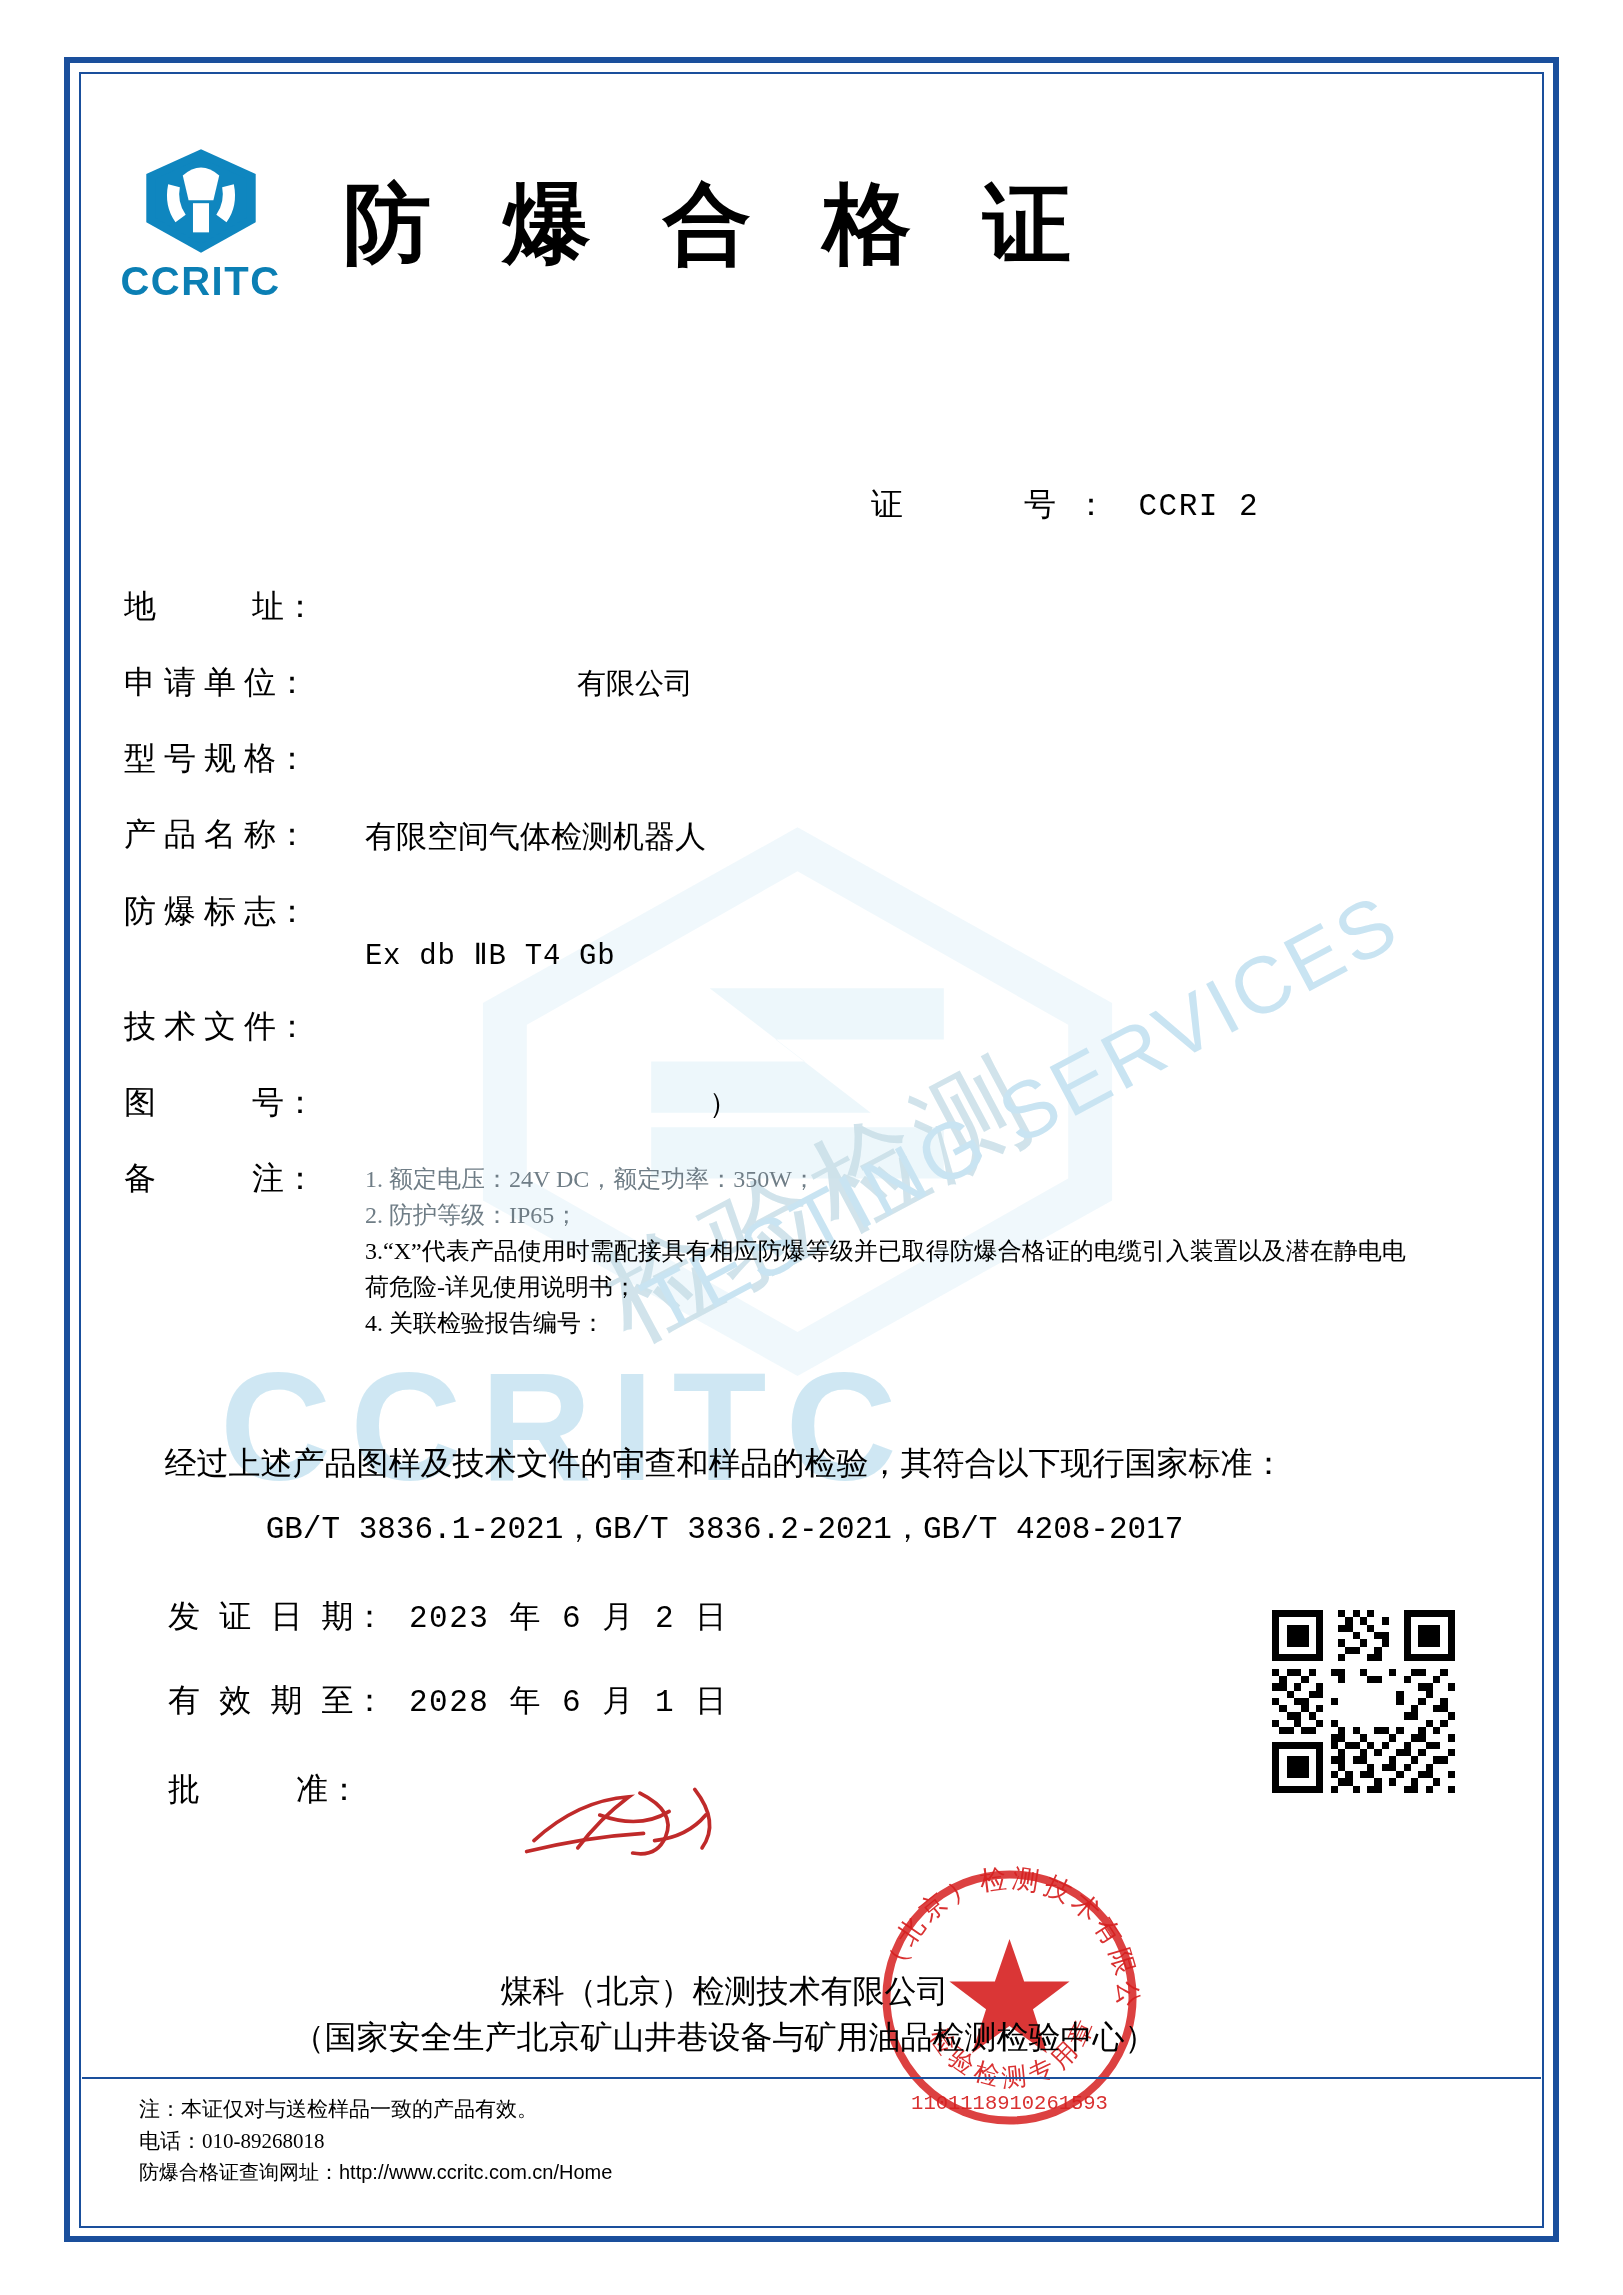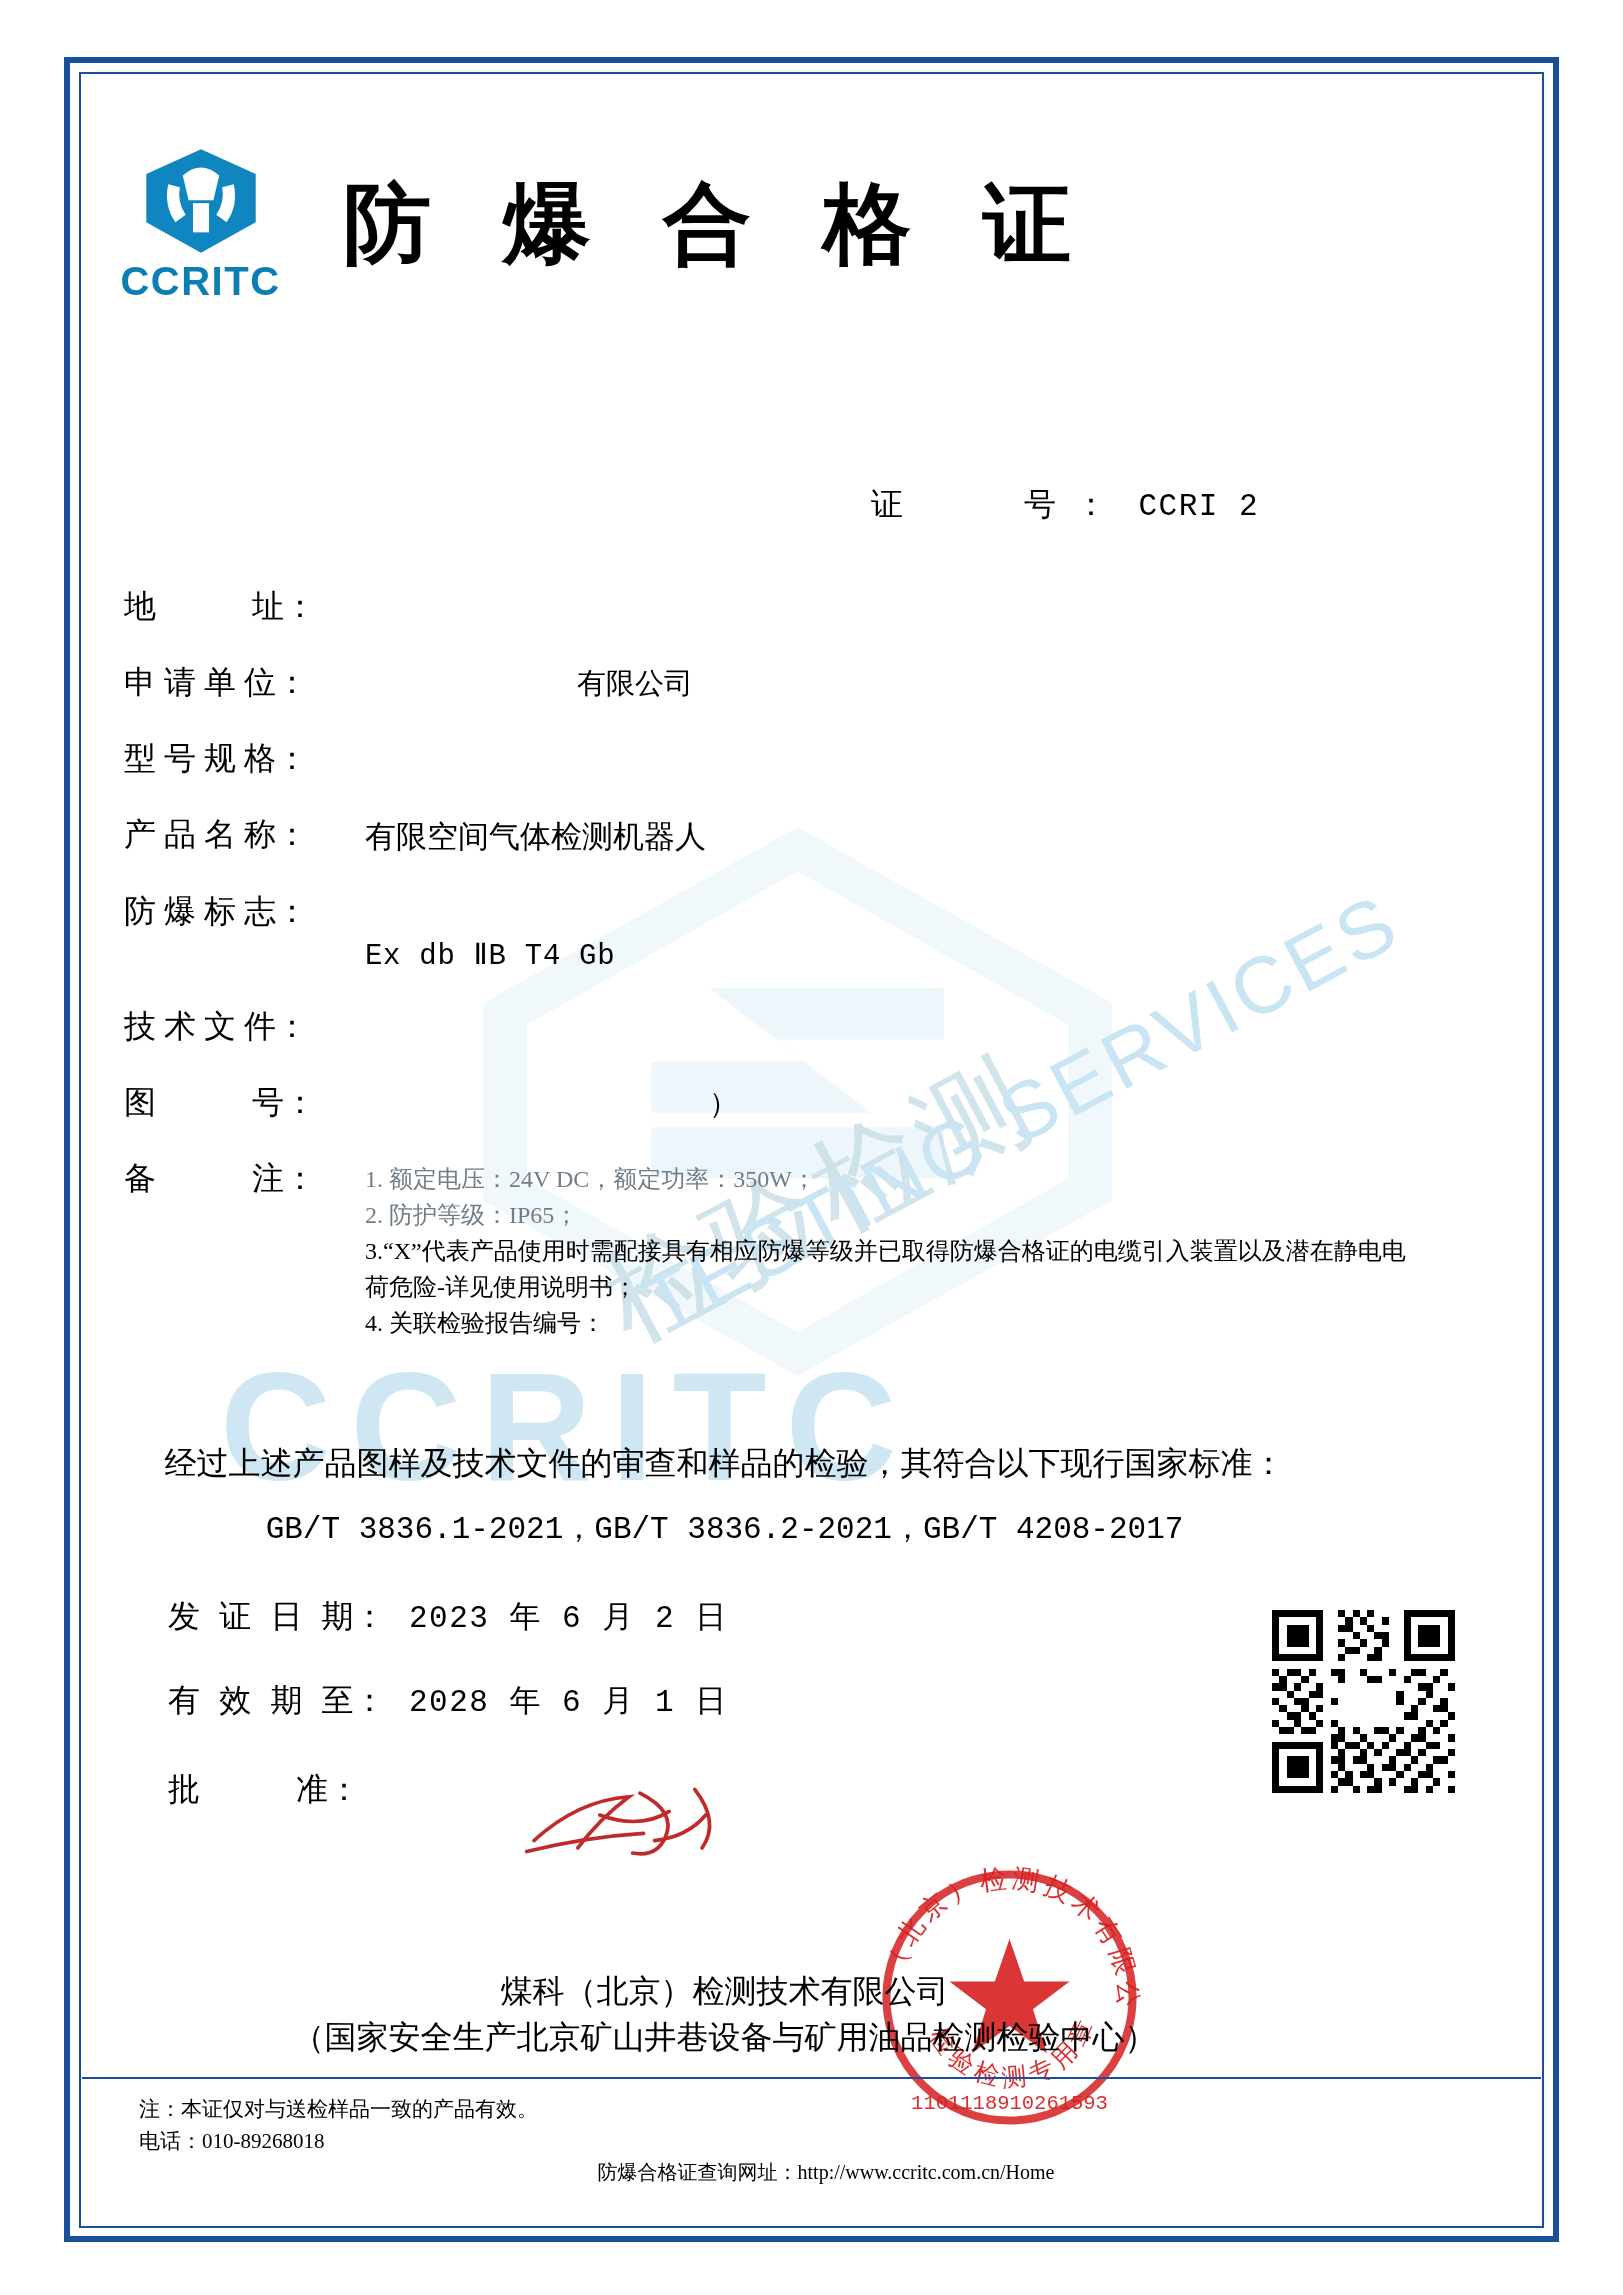--- a/index.html
+++ b/index.html
@@ -286,21 +286,21 @@
     position: absolute;
     left: 139px;
     right: 110px;
     top: 2094px;
     font-size: 21px;
     color: #000;
     line-height: 1.5;
   }
   .footer .f-line { display: block; }
   .footer .f-split { display: flex; justify-content: space-between; }
-  .footer .url { font-family: Liberation Serif, serif; font-size: 20px; text-align: center; }
+  .footer .url { font-family: Liberation Sans, sans-serif; font-size: 20px; }
 </style>
 </head>
 <body>
 
 <div class="page">
 
   <div class="watermark">
     <div class="wm-logo">
       <svg width="659" height="556" viewBox="0 0 900 760" aria-hidden="true">
         <g fill="#c3e3f1" opacity="0.9">

